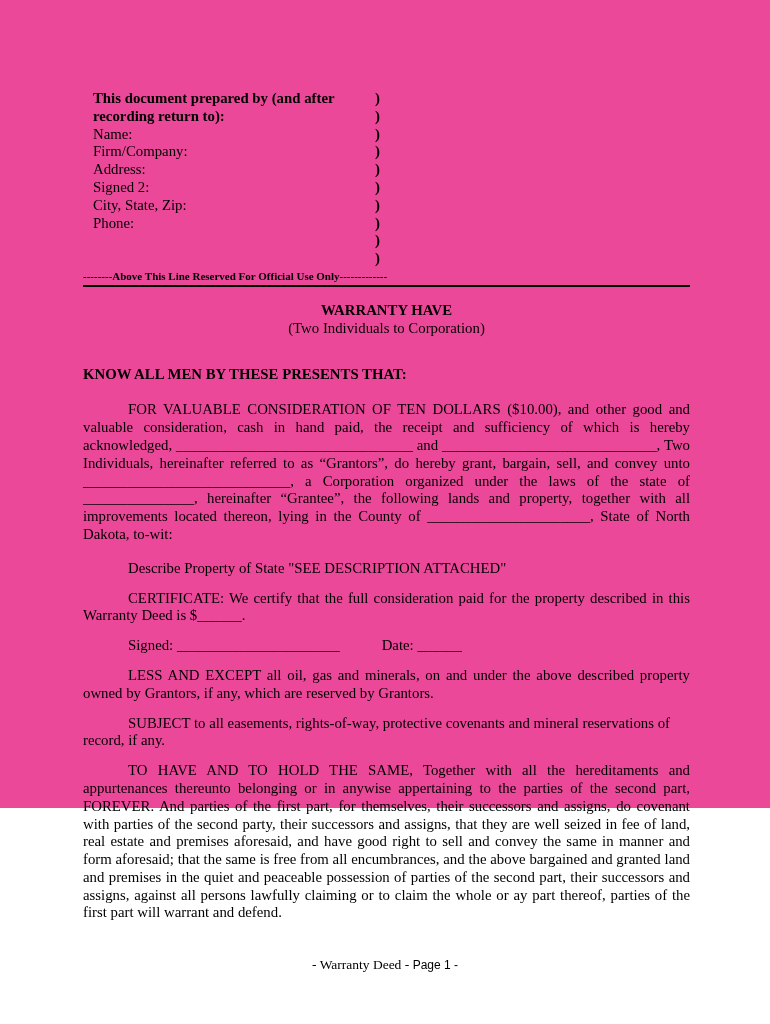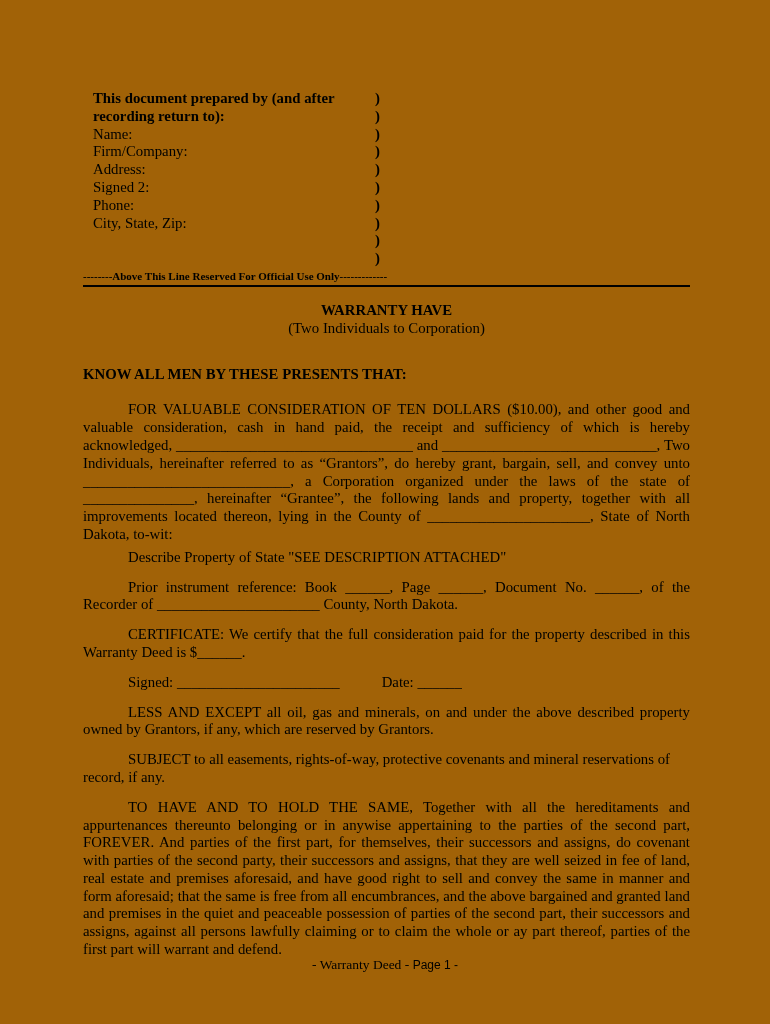--- a/index.html
+++ b/index.html
@@ -10,22 +10,22 @@
     position: relative;
     font-family: "Liberation Serif", serif;
     color: #000;
     font-size: 14.8px;
     line-height: 17.8px;
     overflow: hidden;
   }
   .page {
     position: absolute;
     top: 0; left: 0;
-    width: 770px; height: 1024px;
-    background: #a16207;
+    width: 770px; height: 808px;
+    background: #ec4899;
   }
   .content {
     position: absolute;
     top: 90px;
     left: 83px;
     width: 607px;
   }
   
   .rec-row { display: flex; }
   .rec-left { width: 292px; padding-left: 10px; }
@@ -53,21 +53,21 @@
   .doc-subtitle { text-align: center; }
   
   .know-heading {
     font-weight: bold;
     margin-top: 28px;
     margin-bottom: 18px;
   }
   p.para { margin-bottom: 12px; }
   p.indent { text-indent: 45px; }
   p.justify { text-align: justify; }
-  p.gap-lg { margin-bottom: 5px; }
+  p.gap-lg { margin-bottom: 16px; }
   .tab-gap { margin-left: 42px; }
   
   .footer {
     position: absolute;
     top: 956px;
     left: 0;
     width: 770px;
     text-align: center;
     font-size: 13.5px;
   }
@@ -79,22 +79,22 @@
 <div class="page">
   <div class="content">
 
     <div class="rec-row">
       <div class="rec-left">
         <div class="rec-title">This document prepared by (and after recording return to):</div>
         <div>Name:</div>
         <div>Firm/Company:</div>
         <div>Address:</div>
         <div>Signed 2:</div>
+        <div>City, State, Zip:</div>
         <div>Phone:</div>
-        <div>City, State, Zip:</div>
       </div>
       <div class="rec-parens">
         <div>)</div>
         <div>)</div>
         <div>)</div>
         <div>)</div>
         <div>)</div>
         <div>)</div>
         <div>)</div>
         <div>)</div>
@@ -107,21 +107,20 @@
 
     <div class="doc-title">WARRANTY HAVE</div>
     <div class="doc-subtitle">(Two Individuals to Corporation)</div>
 
     <div class="know-heading">KNOW ALL MEN BY THESE PRESENTS THAT:</div>
 
     <p class="para indent justify gap-lg">FOR VALUABLE CONSIDERATION OF TEN DOLLARS ($10.00), and other good and valuable consideration, cash in hand paid, the receipt and sufficiency of which is hereby acknowledged, ________________________________ and _____________________________, Two Individuals, hereinafter referred to as “Grantors”, do hereby grant, bargain, sell, and convey unto ____________________________, a Corporation organized under the laws of the state of _______________, hereinafter “Grantee”, the following lands and property, together with all improvements located thereon, lying in the County of ______________________, State of North Dakota, to-wit:</p>
 
     <p class="para indent">Describe Property of State "SEE DESCRIPTION ATTACHED"</p>
 
-    <p class="para indent justify">Prior instrument reference: Book ______, Page ______, Document No. ______, of the Recorder of ______________________ County, North Dakota.</p>
 
     <p class="para indent justify">CERTIFICATE: We certify that the full consideration paid for the property described in this Warranty Deed is $______.</p>
 
     <p class="para indent"><span>Signed: ______________________</span><span class="tab-gap">Date: ______</span></p>
 
     <p class="para indent justify">LESS AND EXCEPT all oil, gas and minerals, on and under the above described property owned by Grantors, if any, which are reserved by Grantors.</p>
 
     <p class="para indent">SUBJECT to all easements, rights-of-way, protective covenants and mineral reservations of record, if any.</p>
 
     <p class="para indent justify">TO HAVE AND TO HOLD THE SAME, Together with all the hereditaments and appurtenances thereunto belonging or in anywise appertaining to the parties of the second part, FOREVER. And parties of the first part, for themselves, their successors and assigns, do covenant with parties of the second party, their successors and assigns, that they are well seized in fee of land, real estate and premises aforesaid, and have good right to sell and convey the same in manner and form aforesaid; that the same is free from all encumbrances, and the above bargained and granted land and premises in the quiet and peaceable possession of parties of the second part, their successors and assigns, against all persons lawfully claiming or to claim the whole or ay part thereof, parties of the first part will warrant and defend.</p>

